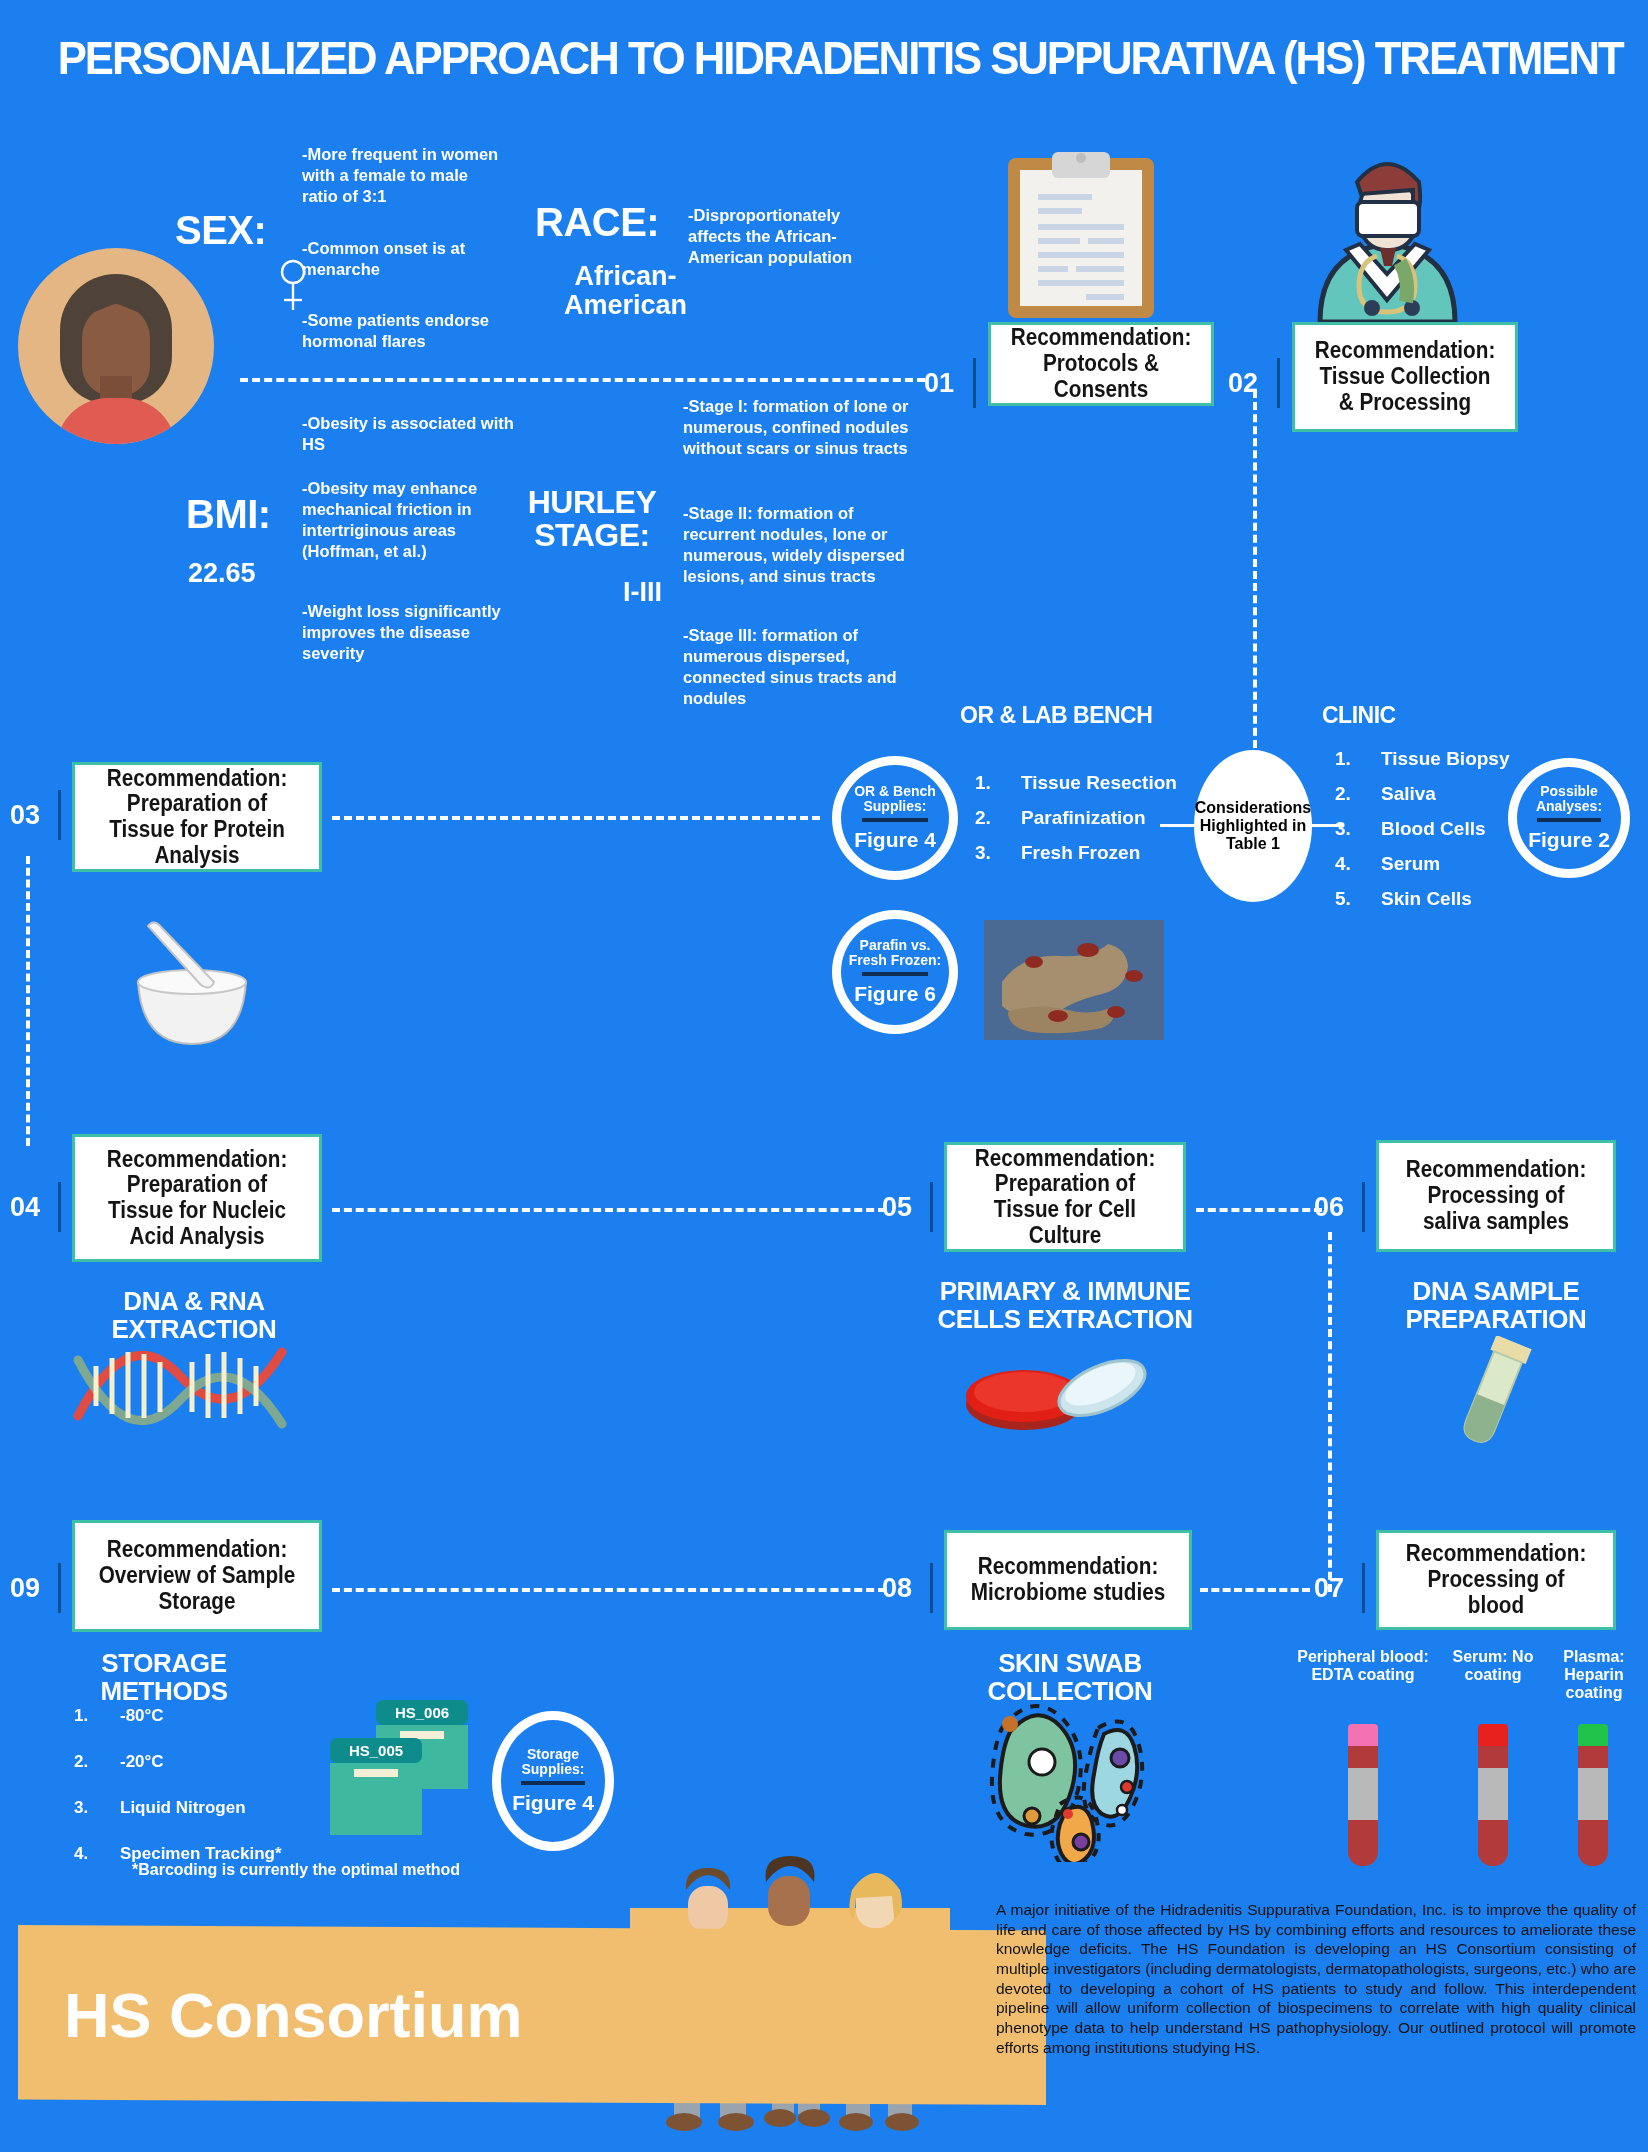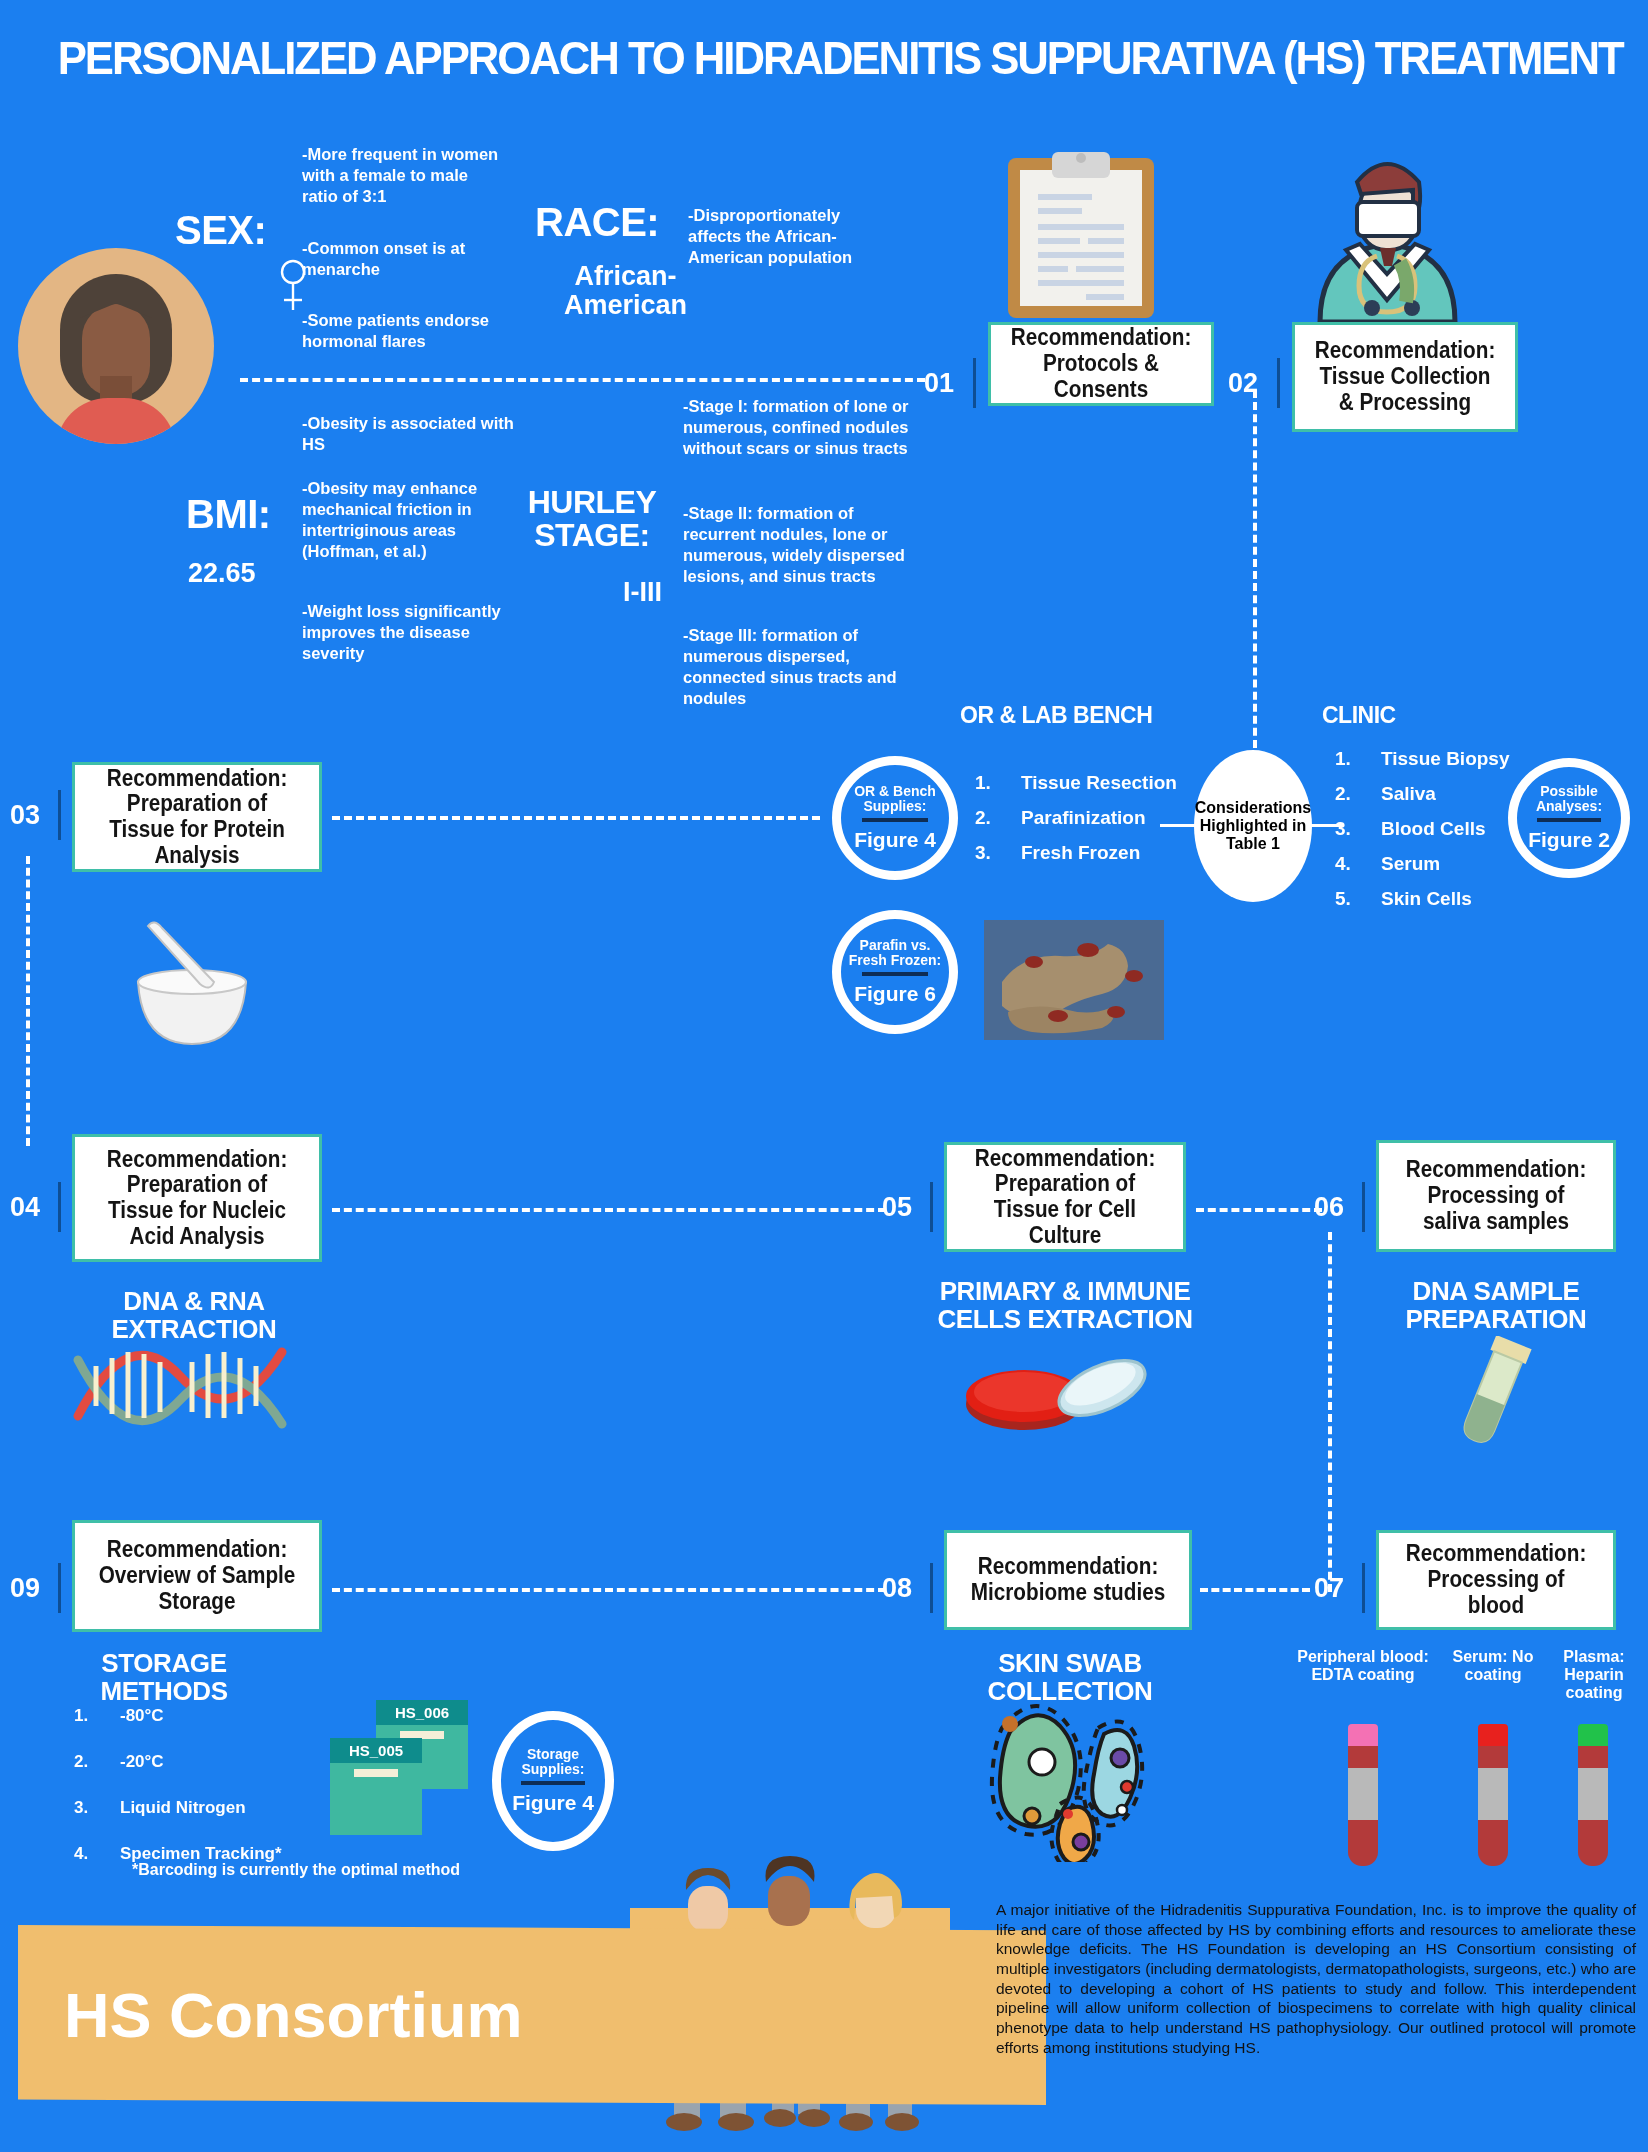--- a/index.html
+++ b/index.html
@@ -105,21 +105,21 @@
 
   #footerText {
     left:996px; top:1900px; width:640px;
     color:#111; font-size:15.5px; line-height:1.27;
     text-align:justify; font-weight:500;
   }
 
   
   .sbox { position:absolute; }
   .sbox .lid { background:#0E8C8C; color:#fff; font-size:15px; font-weight:bold;
-               text-align:center; padding:4px 0; border-radius:0; }
+               text-align:center; padding:4px 0; border-radius:7px; }
   .sbox .body { background:#3FB8A0; height:64px; position:relative; }
   .sbox .tape { position:absolute; left:50%; transform:translateX(-50%); top:6px;
                 width:44px; height:8px; background:#F5EFD8; }
 
   
   .tube { position:absolute; width:30px; }
   .tube .cap { height:22px; border-radius:4px 4px 0 0; }
   .tube .glass { height:120px; background:#B33A3A; border-radius:0 0 14px 14px;
                  position:relative; overflow:hidden; }
   .tube .grey { position:absolute; left:0; top:22px; width:100%; height:52px; background:#B9B9B9; }

